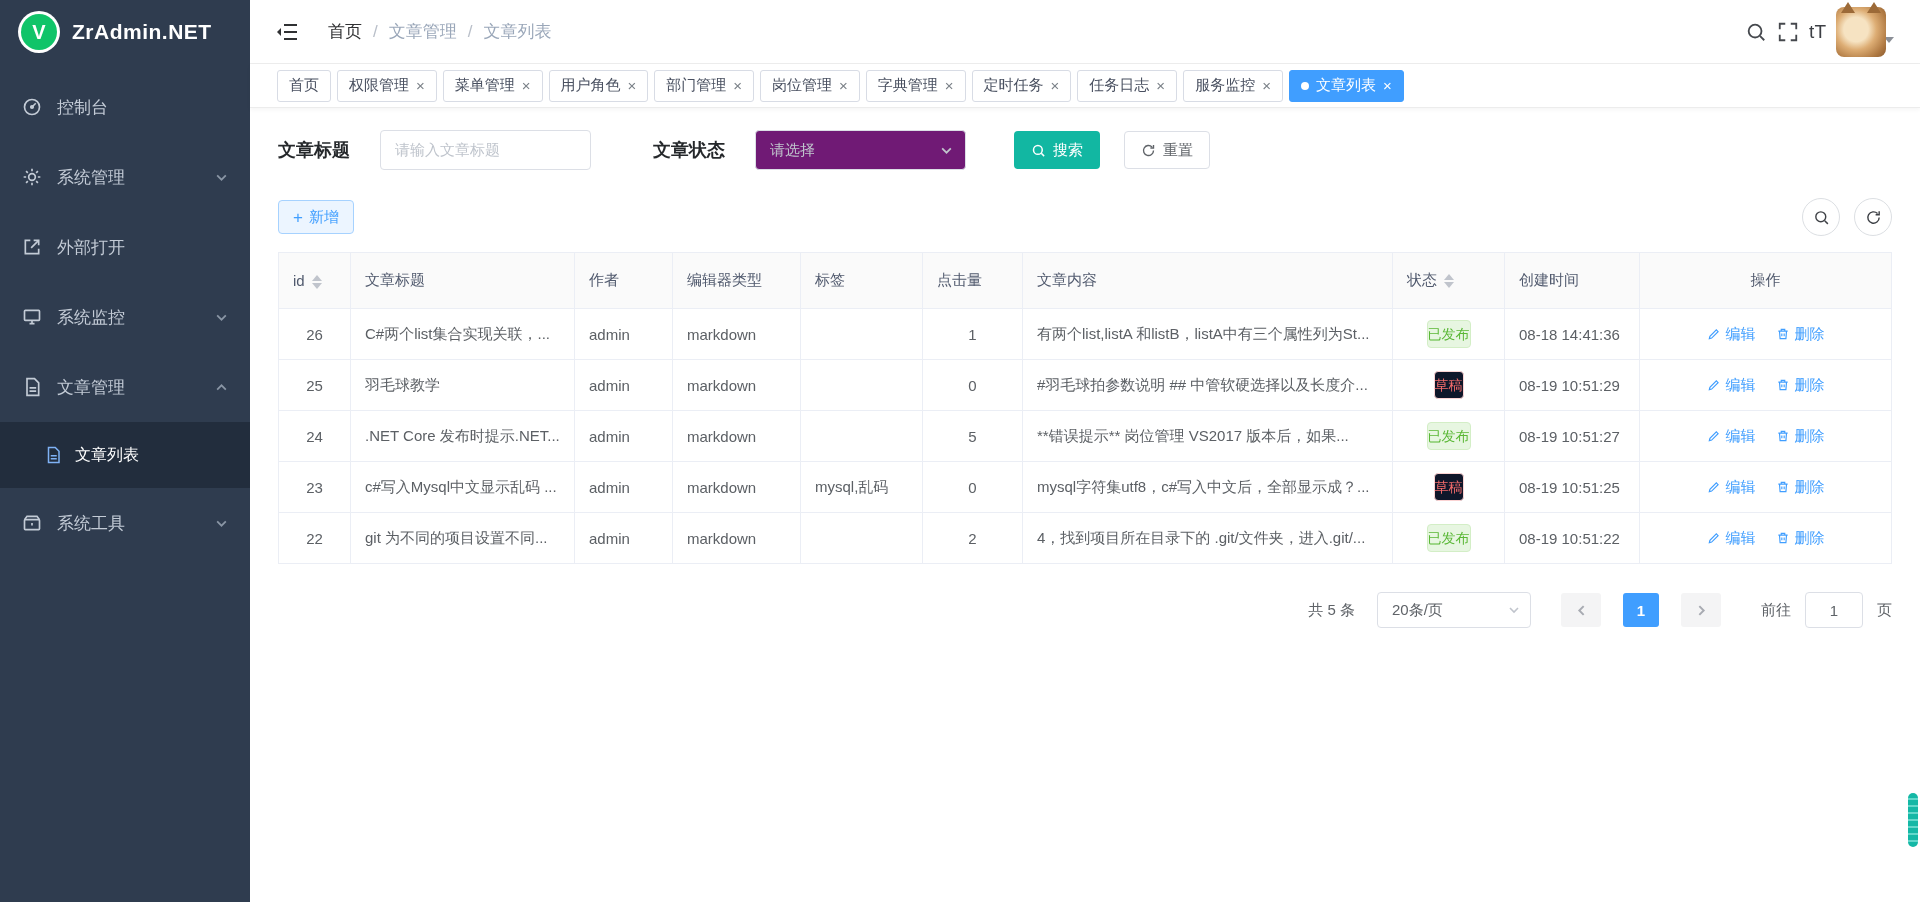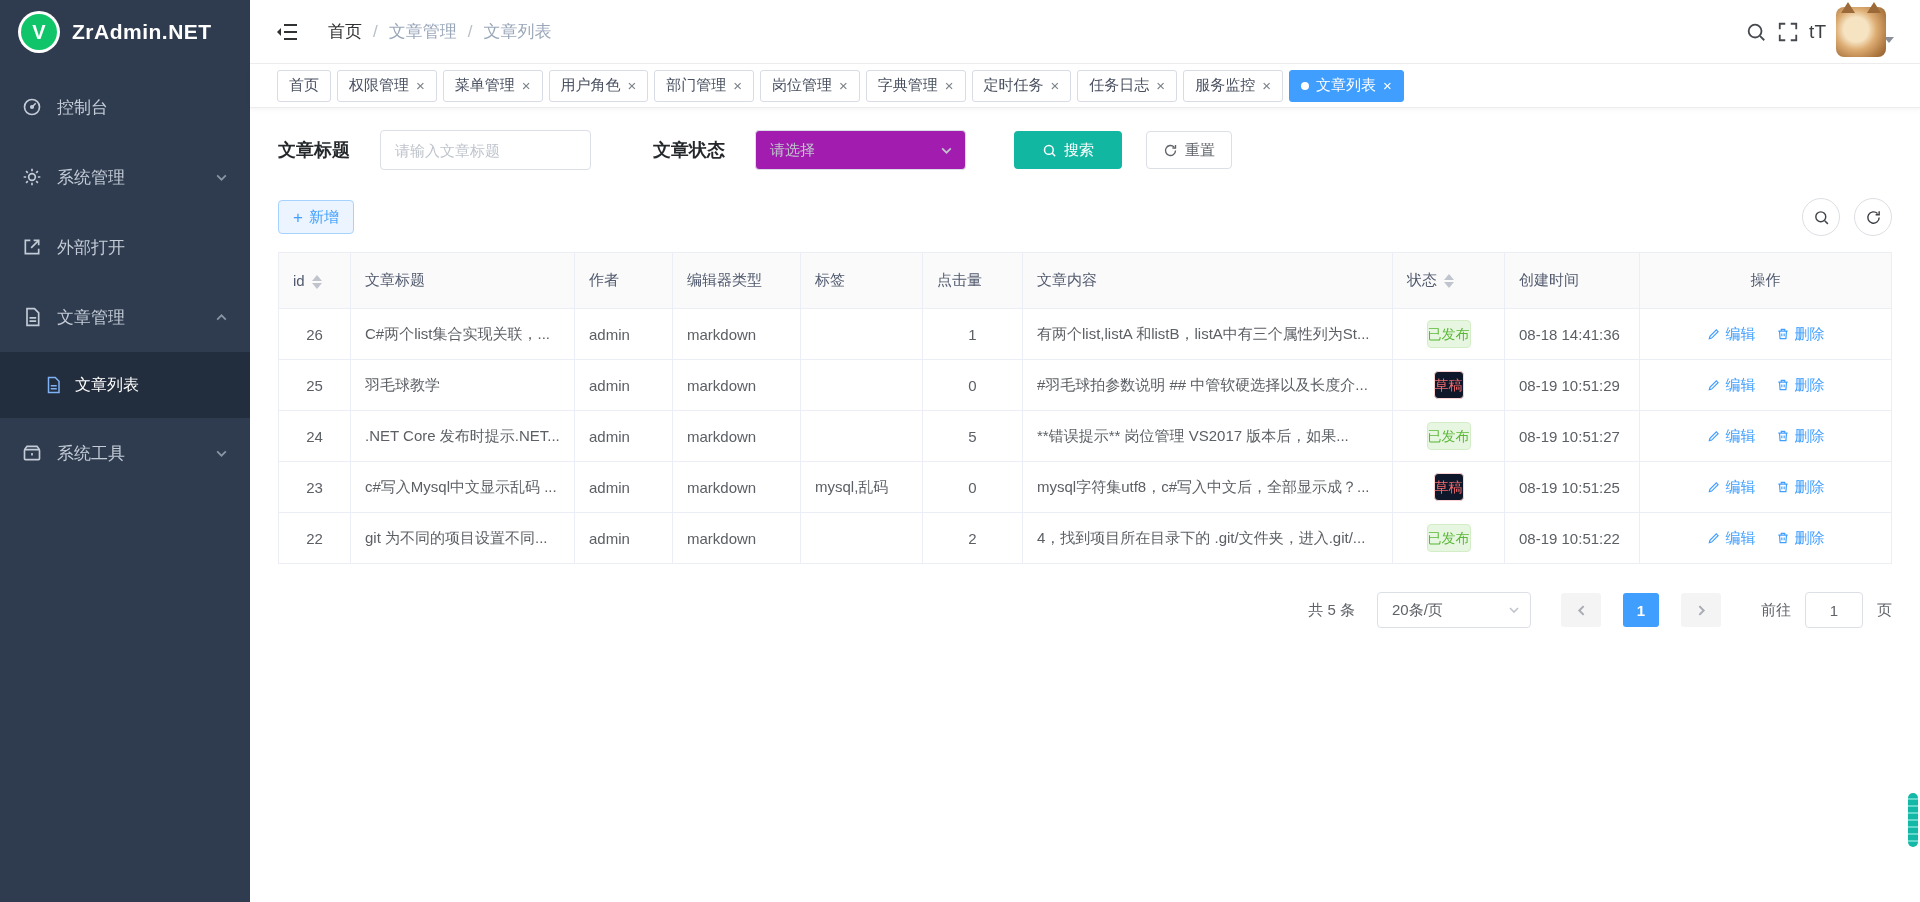--- a/index.html
+++ b/index.html
@@ -40,26 +40,26 @@
 .tab{height:32px;display:inline-flex;align-items:center;gap:7px;padding:0 11px;border:1px solid #d8dce5;background:#fff;color:#495060;font-size:15px;border-radius:3px;cursor:pointer;white-space:nowrap}
 .tab .close{font-size:15px;color:#7a8087;line-height:1}
 .tab.active{background:#409eff;border-color:#409eff;color:#fff}
 .tab.active .close{color:#fff}
 .dot{width:8px;height:8px;border-radius:50%;background:#fff}
 
 .content{flex:1;padding:0 28px;position:relative}
 .filter-row{display:flex;align-items:center;margin-top:22px}
 .f-label{width:102px;font-weight:bold;font-size:18px;color:#25282b}
 .f-label.second{margin-left:62px}
-.f-input{width:211px;height:40px;border:1px solid #dcdfe6;border-radius:4px;padding:0 14px;font-size:15px;color:#606266;font-family:Liberation Sans, sans-serif;outline:none}
+.f-input{width:211px;height:40px;border:1px solid #dcdfe6;border-radius:4px;padding:0 14px;font-size:15px;color:#606266;font-family:Liberation Serif, serif;outline:none}
 .f-input::placeholder{color:#bfc4cc}
-.f-select{width:211px;height:40px;border:1px solid #dcdfe6;border-radius:4px;display:flex;align-items:center;justify-content:space-between;padding:0 12px 0 14px;cursor:pointer;background:#a21caf}
+.f-select{width:211px;height:40px;border:1px solid #dcdfe6;border-radius:4px;display:flex;align-items:center;justify-content:space-between;padding:0 12px 0 14px;cursor:pointer;background:#701a75}
 .sel-ph{color:#bfc4cc;font-size:15px}
 .sel-arrow{color:#c0c4cc;display:flex}
-.btn-search{margin-left:48px;height:38px;padding:0 28px;background:#12b7a2;border:none;border-radius:4px;color:#fff;font-size:15px;display:inline-flex;align-items:center;gap:7px;cursor:pointer;font-family:inherit}
+.btn-search{margin-left:48px;height:38px;padding:0 17px;background:#12b7a2;border:none;border-radius:4px;color:#fff;font-size:15px;display:inline-flex;align-items:center;gap:7px;cursor:pointer;font-family:inherit}
 .btn-reset{margin-left:24px;height:38px;padding:0 16px;background:#fff;border:1px solid #dcdfe6;border-radius:4px;color:#5f6368;font-size:15px;display:inline-flex;align-items:center;gap:7px;cursor:pointer;font-family:inherit}
 .toolbar{display:flex;align-items:center;margin-top:28px;margin-bottom:16px}
 .btn-add{height:34px;padding:0 14px;background:#ecf5ff;border:1px solid #a6d2ff;border-radius:4px;color:#409eff;font-size:15px;display:inline-flex;align-items:center;gap:6px;cursor:pointer;font-family:inherit}
 .btn-add .plus{font-size:17px;line-height:1}
 .tool-circles{margin-left:auto;display:flex;gap:14px}
 .circle-btn{width:38px;height:38px;border-radius:50%;border:1px solid #dcdfe3;background:#fff;display:flex;align-items:center;justify-content:center;color:#3e4146;cursor:pointer}
 
 table{width:100%;border-collapse:collapse;table-layout:fixed;border:1px solid #ebeef5;font-size:15px}
 th{height:56px;background:#fafafa;color:#515a6e;font-weight:normal;text-align:left;padding:0 14px;border:1px solid #ebeef5;white-space:nowrap;overflow:hidden}
 td{height:51px;color:#5c6065;padding:0 14px;border:1px solid #ebeef5;white-space:nowrap;overflow:hidden}
@@ -122,20 +122,34 @@
     </div>
     <div class="menu-item">
       <span class="mi-icon">
           <svg width="20" height="20" viewBox="0 0 24 24" fill="none" stroke="currentColor" stroke-width="2">
             <path d="M14 4h6v6"></path>
             <path d="M20 4l-9 9"></path>
             <path d="M20 14v6H4V4h6"></path>
           </svg>
         </span>
       <span>外部打开</span>
+    </div>
+    <div class="menu-item">
+      <span class="mi-icon">
+          <svg width="20" height="20" viewBox="0 0 24 24" fill="none" stroke="currentColor" stroke-width="2">
+            <rect x="3" y="4" width="18" height="12" rx="1"></rect>
+            <path d="M9 20h6M12 16v4"></path>
+          </svg>
+        </span>
+      <span>系统监控</span>
+      <span class="mi-chevron">
+          <svg width="13" height="13" viewBox="0 0 12 12" fill="none" stroke="currentColor" stroke-width="1.6">
+            <path d="M2 4l4 4 4-4"></path>
+          </svg>
+        </span>
     </div>
     <div class="menu-item">
       <span class="mi-icon">
           <svg width="20" height="20" viewBox="0 0 24 24" fill="none" stroke="currentColor" stroke-width="2">
             <path d="M6 2h9l5 5v15H6z"></path>
             <path d="M9 13h8M9 17h8"></path>
           </svg>
         </span>
       <span>文章管理</span>
       <span class="mi-chevron">

